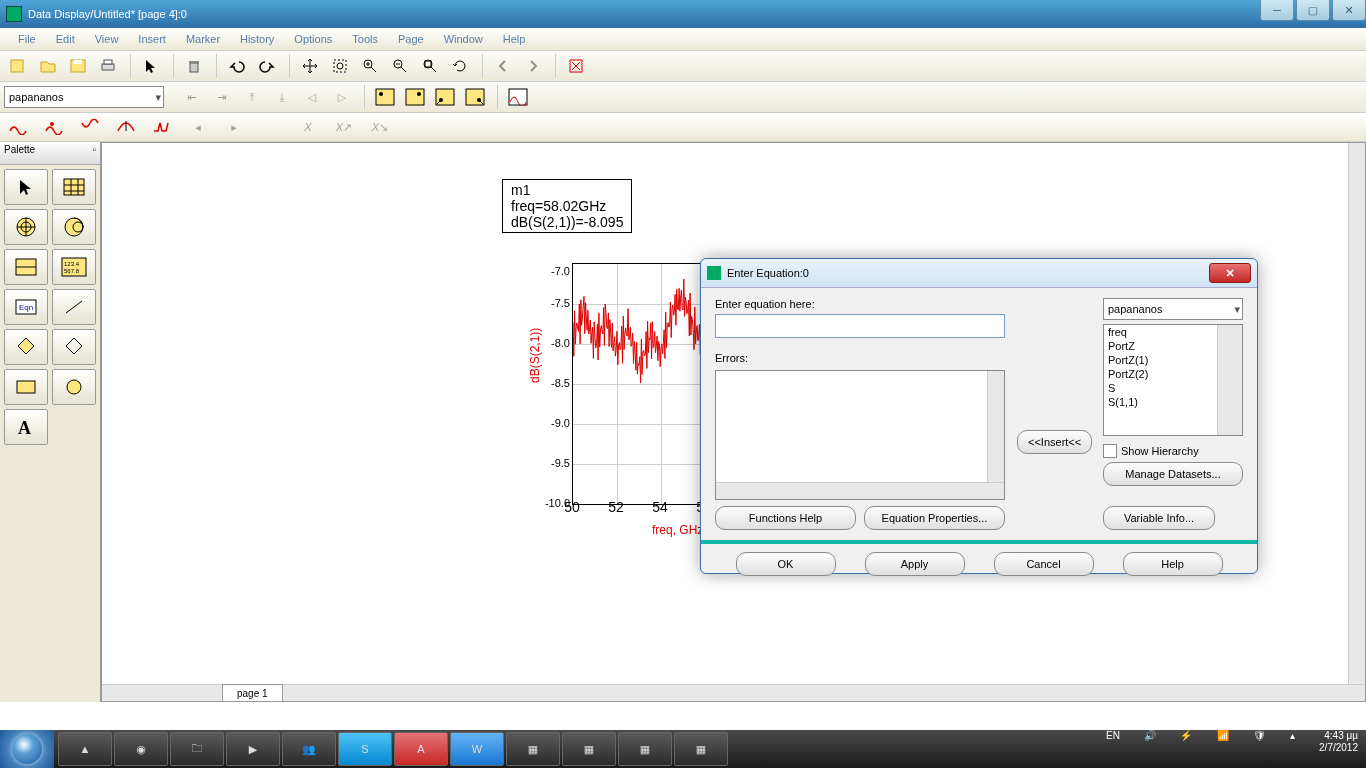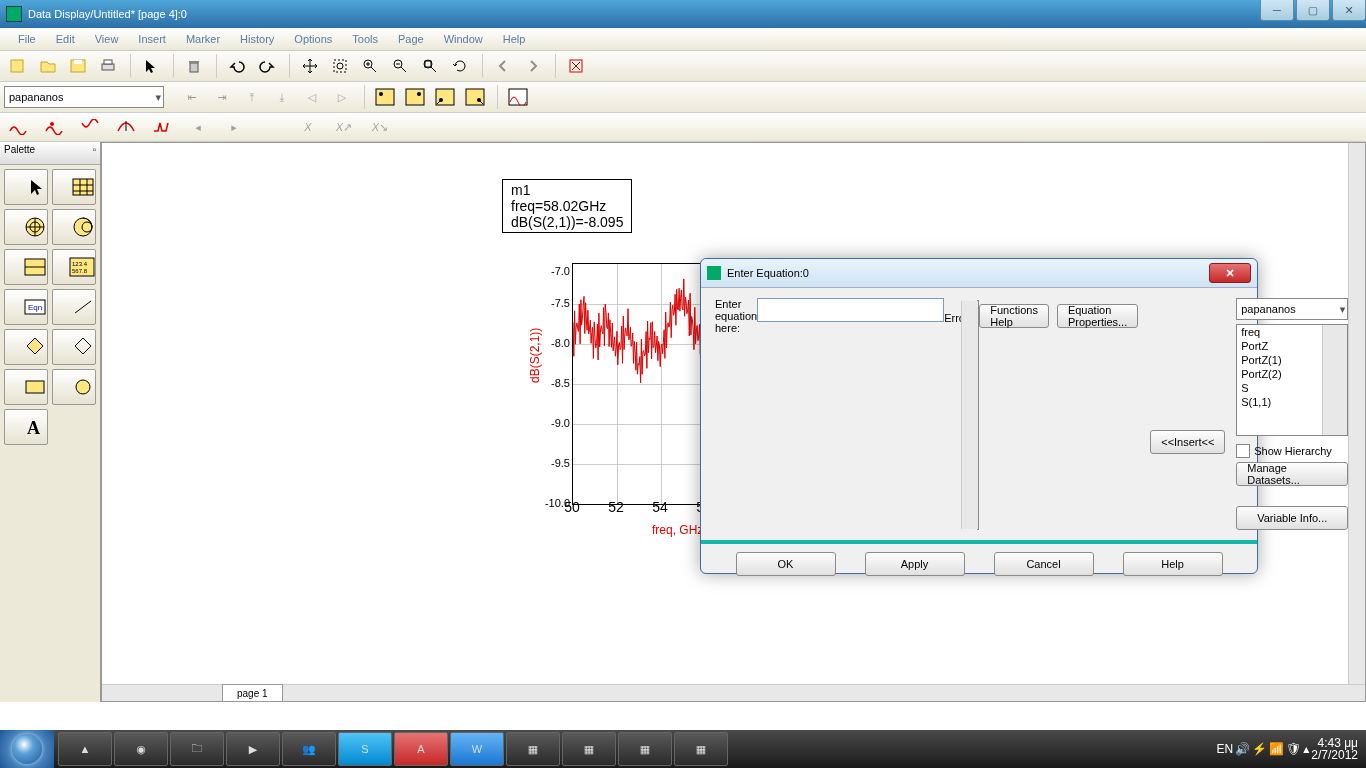--- a/index.html
+++ b/index.html
@@ -12,64 +12,64 @@
 .toolbar{height:30px;background:linear-gradient(#fcfcfa,#ece9d8);display:flex;align-items:center;padding-left:4px;border-bottom:1px solid #ccc;gap:2px}
 .tbtn{width:26px;height:24px;display:flex;align-items:center;justify-content:center;border:1px solid transparent;border-radius:2px}
 .sep{width:6px;height:24px;border-right:1px solid #ccc;margin-right:4px}
 .dropdown{width:150px;height:20px;border:1px solid #888;background:#fff;display:flex;align-items:center;padding:0 4px;position:relative}
 .dropdown:after{content:"▾";position:absolute;right:2px;color:#555}
 .markerbar{height:28px;background:linear-gradient(#fff,#ece9d8);display:flex;align-items:center;padding-left:4px;border-bottom:1px solid #ccc;gap:8px}
 .body-area{display:flex;height:560px}
 .palette-wrap{width:100px;border-right:1px solid #999;background:#ece9d8}
 .pal-title{height:18px;background:linear-gradient(#fff,#ddd);font-size:10px;padding:2px 4px;display:flex;justify-content:space-between;border-bottom:1px solid #aaa}
 .pal-grid{display:grid;grid-template-columns:1fr 1fr;gap:4px;padding:4px}
-.pal-btn{height:34px;background:linear-gradient(#fff,#e6e3d0);border:1px solid #999;border-radius:2px;display:flex;align-items:center;justify-content:flex-end}
+.pal-btn{height:34px;background:linear-gradient(#fff,#e6e3d0);border:1px solid #999;border-radius:2px;display:flex;align-items:center;justify-content:center}
 .canvas{flex:1;background:#fff;position:relative;overflow:hidden;border:1px solid #999;margin:0 0 0 0}
 .scroll-v{position:absolute;right:0;top:0;width:16px;height:100%;background:#e8e8e8;border-left:1px solid #ccc}
 .scroll-h{position:absolute;left:0;bottom:0;height:16px;width:100%;background:#e8e8e8;border-top:1px solid #ccc}
 .pagetab{position:absolute;left:120px;bottom:0;height:16px;padding:0 14px;background:#fff;border:1px solid #999;border-bottom:none;font-size:10px;display:flex;align-items:center}
 .marker-box{position:absolute;left:400px;top:36px;border:1px solid #000;background:#fff;padding:2px 8px;font-size:14px;line-height:16px}
 .plot{position:absolute;left:430px;top:120px;width:270px;height:260px}
 .plot-frame{position:absolute;left:40px;top:0;width:220px;height:240px;border:1px solid #000;background:#fff}
 .grid-line-v{position:absolute;top:0;height:100%;border-left:1px solid #ccc}
 .grid-line-h{position:absolute;left:0;width:100%;border-top:1px solid #ccc}
 .ytick{position:absolute;right:232px;width:38px;text-align:right;font-size:11px;transform:translateY(-50%)}
 .xtick{position:absolute;top:236px;font-size:14px;transform:translateX(-50%)}
 .ylabel{position:absolute;left:-4px;top:120px;transform:rotate(-90deg);transform-origin:left top;color:#d00;font-size:12px}
 .xlabel{position:absolute;left:120px;top:260px;color:#d00;font-size:12px}
 .m1label{position:absolute;left:228px;top:70px;font-size:11px}
 .m1mark{position:absolute;left:230px;top:84px;font-size:11px}
 .dialog{position:absolute;left:700px;top:258px;width:556px;height:314px;background:#f0f0f0;border:1px solid #3a6ea5;border-radius:6px;box-shadow:0 0 18px rgba(0,0,0,.35)}
 .dlg-title{height:28px;background:linear-gradient(#e9f3fb,#cfe4f4);border-radius:6px 6px 0 0;display:flex;align-items:center;padding-left:6px;position:relative;border-bottom:1px solid #aac}
 .dlg-title .ticon{width:14px;height:14px;background:#0a6;margin-right:6px}
 .dlg-close{position:absolute;right:6px;top:4px;width:40px;height:18px;background:linear-gradient(#e57373,#c62828);border:1px solid #8a1c1c;border-radius:3px;color:#fff;display:flex;align-items:center;justify-content:center;font-weight:bold}
 .dlg-body{padding:10px 14px;display:flex;gap:12px;height:232px}
-.dlg-left{flex:1;display:flex;}
+.dlg-left{flex:1;display:flex;flex-direction:column}
 .dlg-right{width:140px;display:flex;flex-direction:column}
 .dlabel{margin-bottom:4px}
 .dinput{height:20px;border:1px solid #7a9cc6;background:#fff;padding:1px 4px}
 .dtext{flex:1;border:1px solid #888;background:#fff;margin-top:2px;position:relative}
 .dtext .sb{position:absolute;right:0;top:0;width:16px;height:100%;background:#e8e8e8;border-left:1px solid #ccc}
 .dtext .sbh{position:absolute;left:0;bottom:0;height:16px;width:100%;background:#e8e8e8;border-top:1px solid #ccc}
 .btnrow{display:flex;gap:8px;margin-top:6px}
-.wbtn{height:22px;background:linear-gradient(#fdfdfd,#e0e0e0);border:1px solid #8a8a8a;border-radius:3px;padding:0 10px;display:flex;align-items:center;justify-content:center;cursor:default}
+.wbtn{height:22px;background:linear-gradient(#fdfdfd,#e0e0e0);border:1px solid #8a8a8a;border-radius:10px;padding:0 10px;display:flex;align-items:center;justify-content:center;cursor:default}
 .insert-btn{align-self:center;margin-top:56px}
 .listbox{flex:1;border:1px solid #888;background:#fff;margin-top:4px;overflow:hidden;position:relative}
 .listbox div{padding:1px 4px}
 .listbox .sb{position:absolute;right:0;top:0;width:16px;height:100%;background:#e8e8e8;border-left:1px solid #ccc}
 .chk{display:flex;align-items:center;gap:4px;margin-top:8px}
 .chk .box{width:12px;height:12px;border:1px solid #888;background:#fff}
 .dlg-foot{height:40px;display:flex;align-items:center;justify-content:space-around;padding:0 20px;border-top:4px solid #14b8a6}
 .dlg-foot .wbtn{width:78px;justify-content:center}
 .taskbar{position:absolute;left:0;bottom:0;width:100%;height:38px;background:linear-gradient(#4a4a4a,#1a1a1a);display:flex;align-items:center}
 .start{width:54px;height:38px;background:radial-gradient(circle at 50% 50%,#7db9e8,#1e5799);border-radius:0;display:flex;align-items:center;justify-content:center}
 .orb{width:30px;height:30px;border-radius:50%;background:radial-gradient(circle at 40% 35%,#fff,#5aa0d8 35%,#1e5799);box-shadow:0 0 4px rgba(255,255,255,.6)}
 .task-icons{display:flex;gap:2px;margin-left:4px}
 .ticon2{width:52px;height:32px;background:linear-gradient(#5a5a5a,#2a2a2a);border:1px solid #666;border-radius:2px;display:flex;align-items:center;justify-content:center;color:#ddd}
-.tray{position:absolute;right:0;top:0;height:38px;display:flex;align-items:center;gap:2px;padding:0 8px;color:#fff;font-size:12px}
+.tray{position:absolute;right:0;top:0;height:38px;display:flex;align-items:flex-start;gap:24px;padding:0 8px;color:#fff;font-size:10px}
 .tray .clock{text-align:right;line-height:12px}
 svg{display:block}
 </style>
 </head>
 <body>
 
 <div class="titlebar">
   <div class="ticon"></div>
   <span>Data Display/Untitled* [page 4]:0</span>
   <div class="winbtns">

